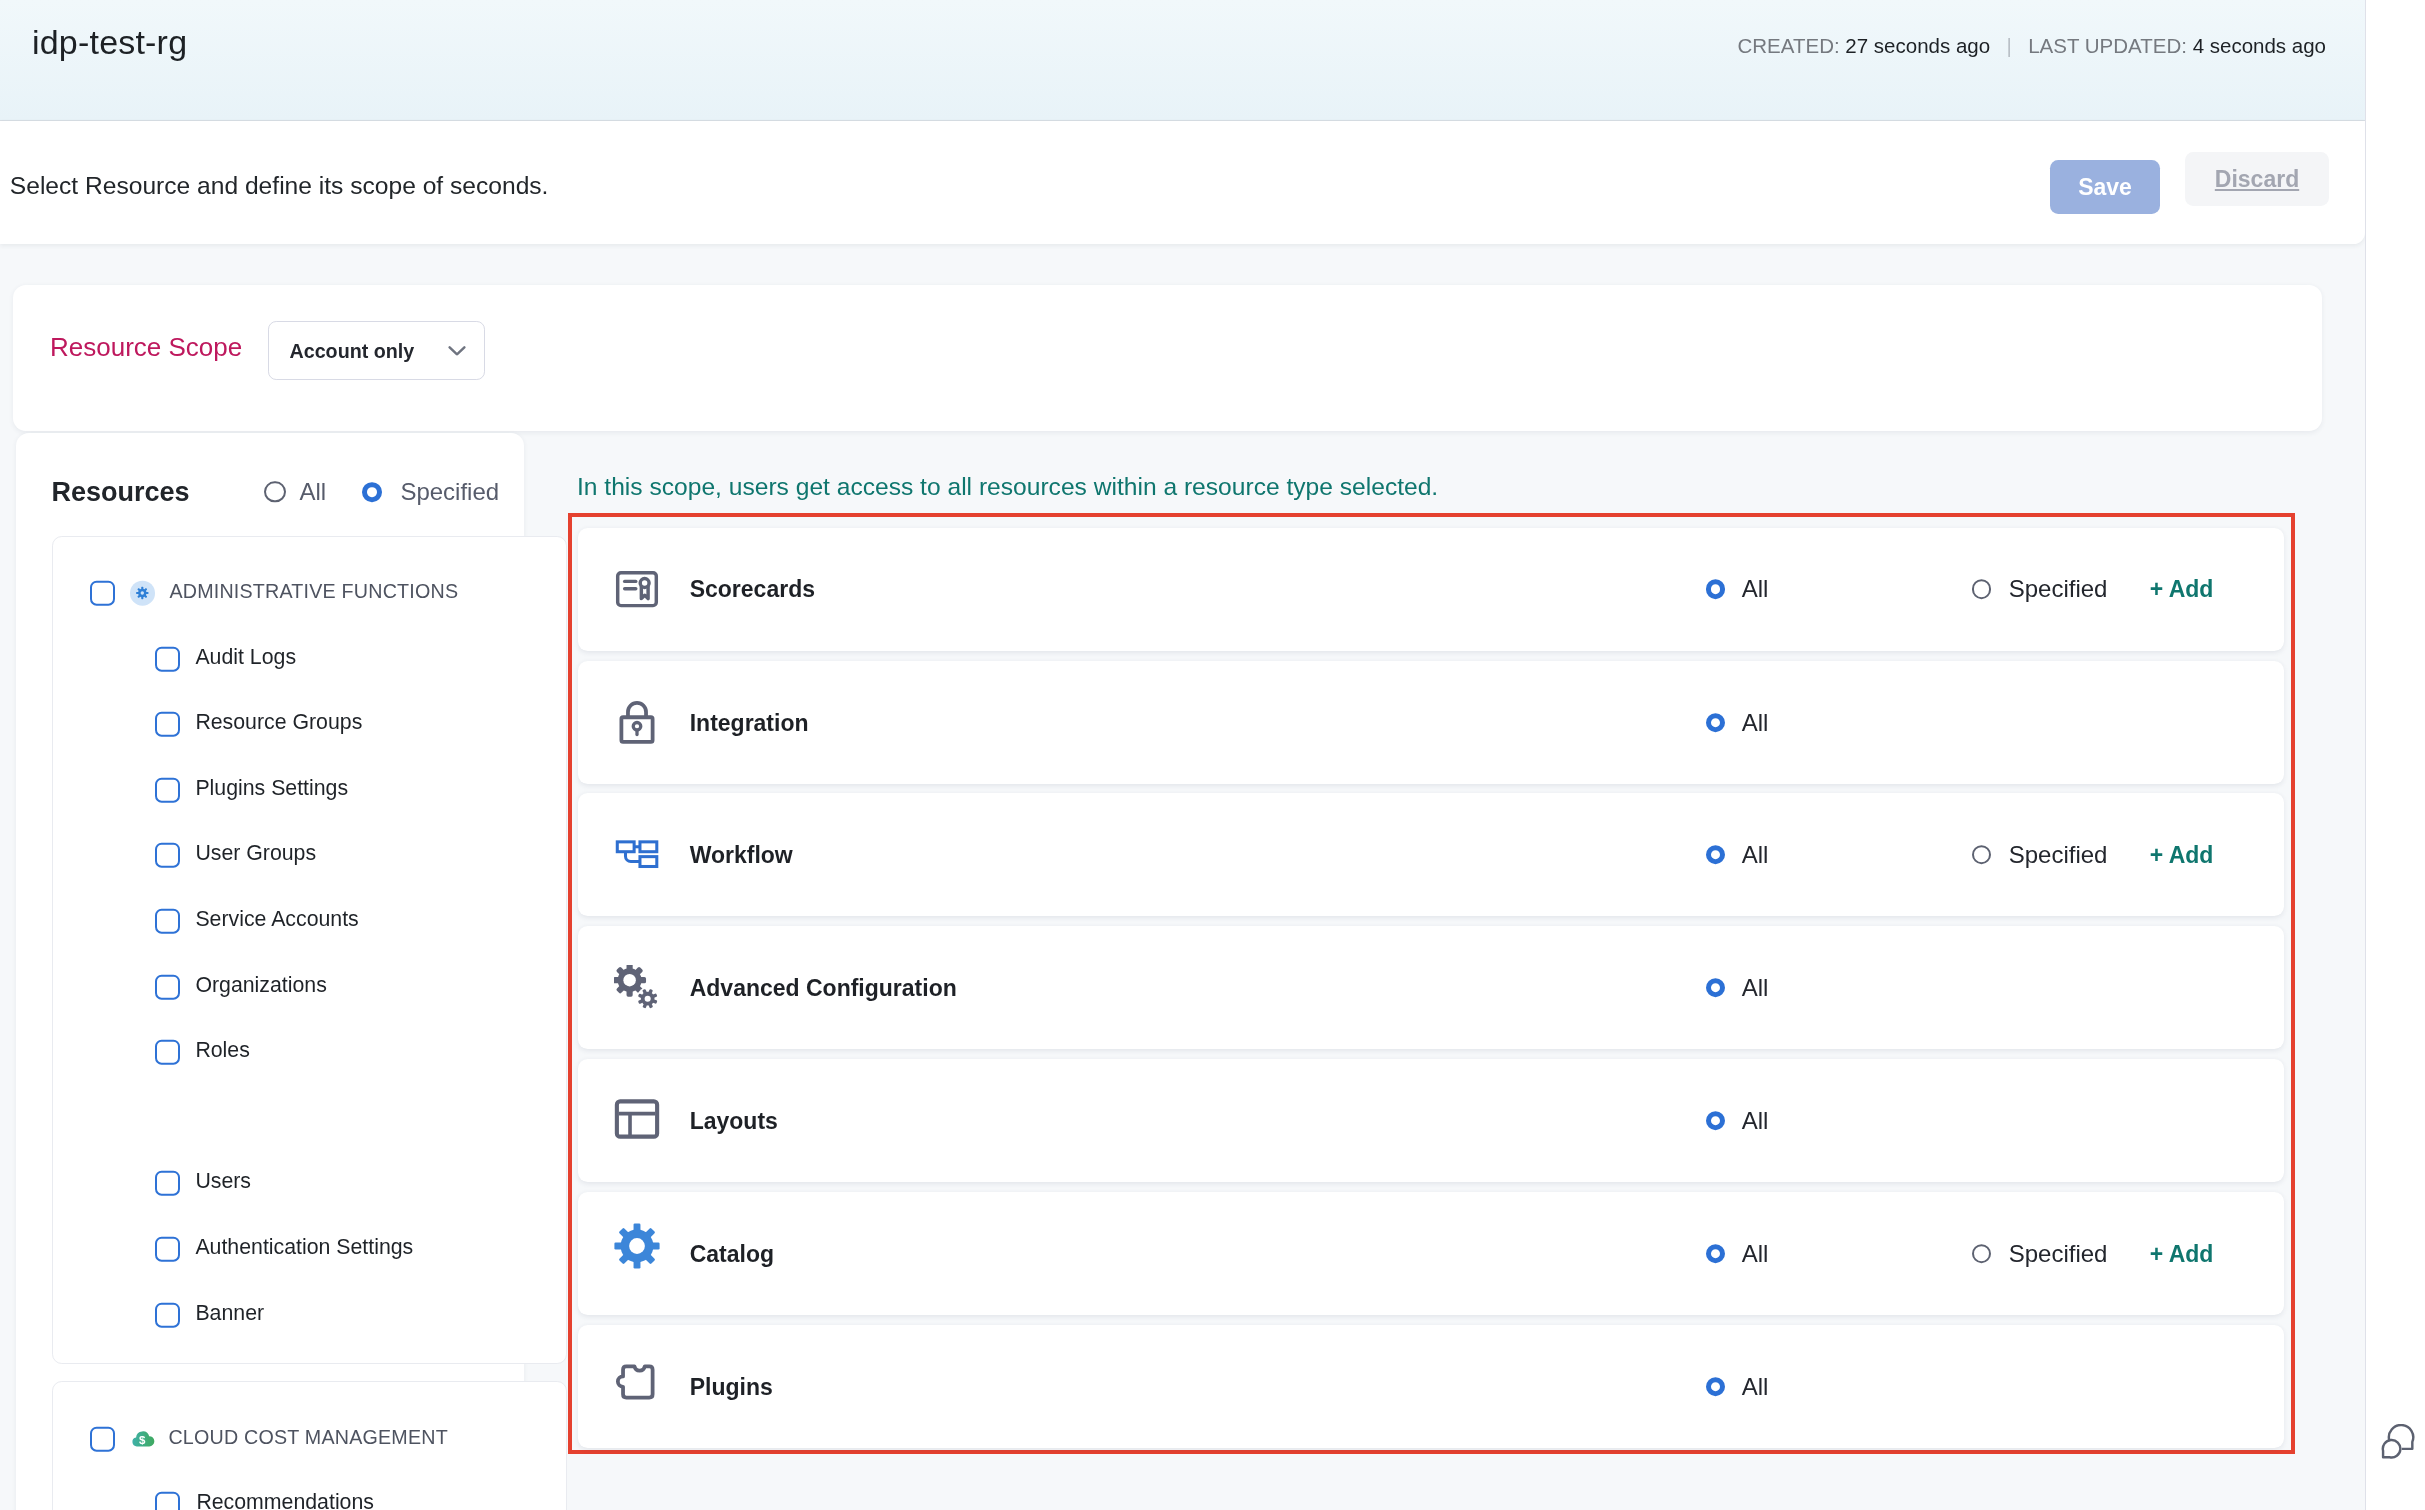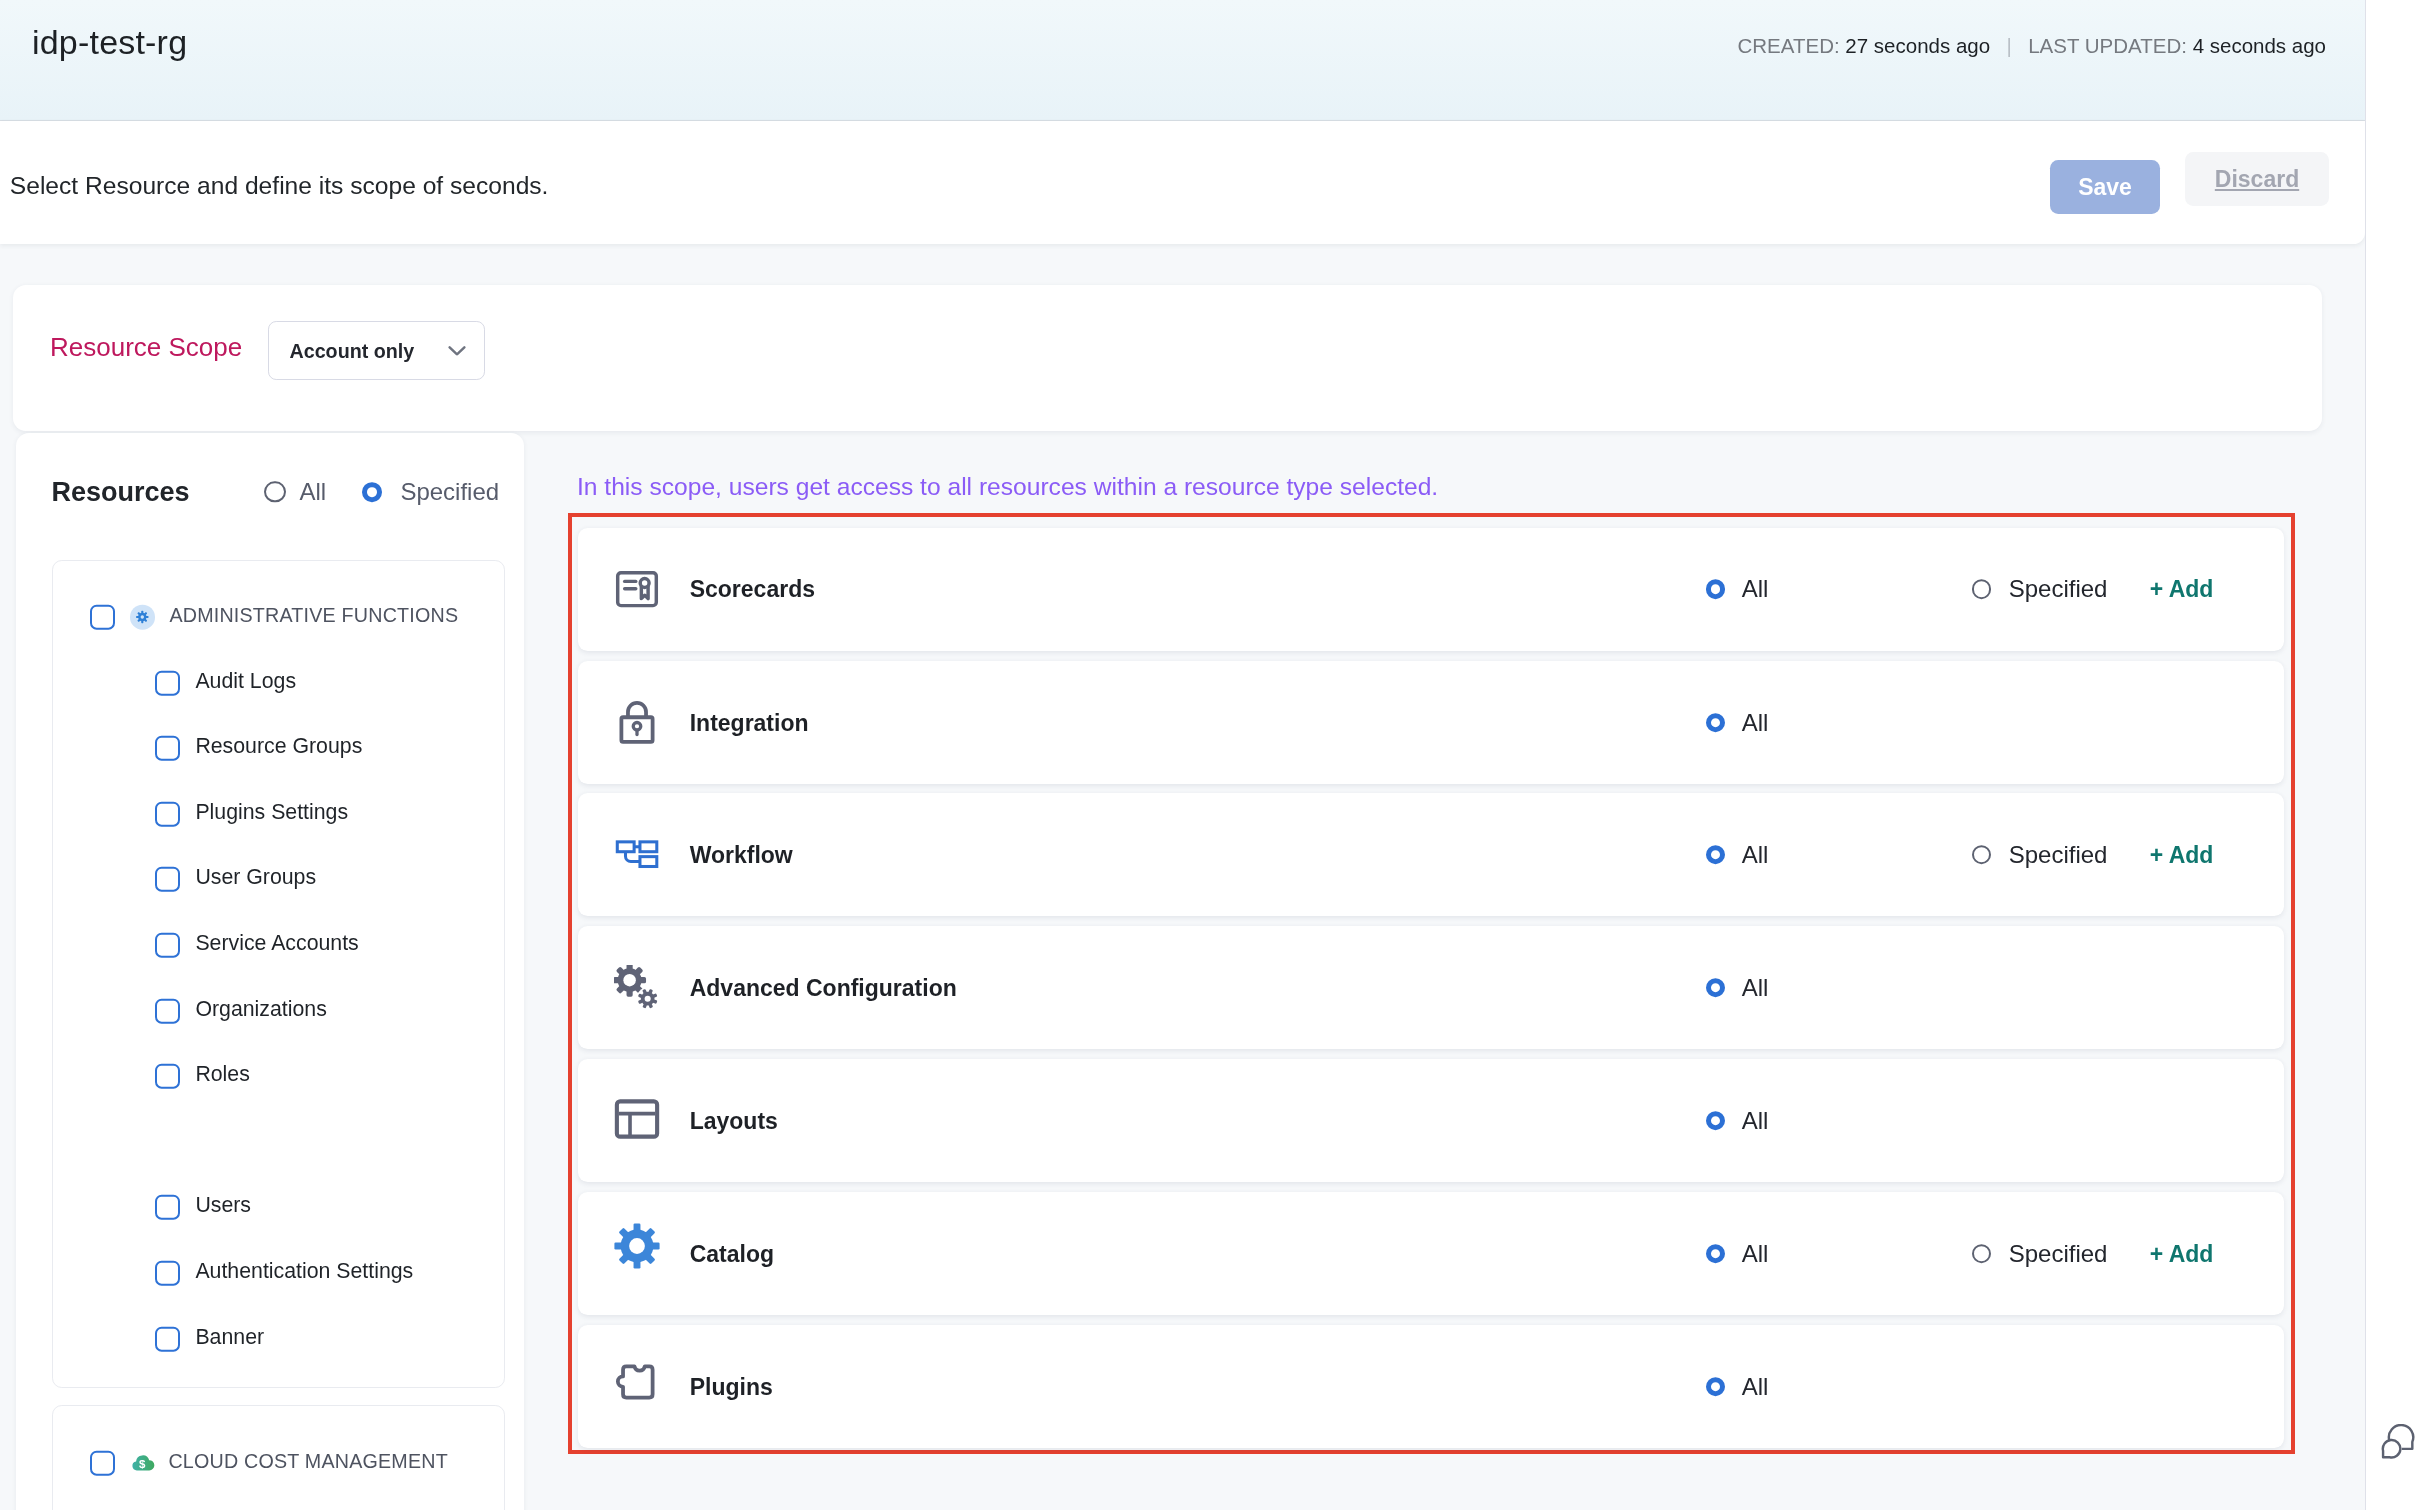--- a/index.html
+++ b/index.html
@@ -37,29 +37,29 @@
 .dropdown .dtxt { position:absolute; left:20.5px; top:50%; transform:translateY(-50%); font-size:19.7px; font-weight:700; color:#24272e; }
 .dropdown svg { position:absolute; right:18px; top:50%; transform:translateY(-50%); }
 
 
 .lpanel { position:absolute; left:16.4px; top:433px; width:508px; height:1148px; background:#fff;
   border-radius:13px; box-shadow:0 1.6px 4.9px rgba(40,60,90,0.07); }
 .lpanel .phead { position:absolute; left:0; top:0; width:508px; height:118px; }
 .lpanel .ttl { position:absolute; left:35px; top:50%; transform:translateY(-50%); font-size:27px; font-weight:700; color:#21252a; }
 .radio-u { border-radius:50%; background:#fff; border:2.5px solid #5d6271; }
 .radio-s { border-radius:50%; background:#fff; border:5.7px solid #2c70d5; }
-.lcard { position:absolute; left:36px; width:453px; background:#fff; border:1.6px solid #e9ebf0; border-radius:9.8px;margin-top:24px; }
+.lcard { position:absolute; left:36px; width:515px; background:#fff; border:1.6px solid #e9ebf0; border-radius:9.8px; }
 .cbox { position:absolute; width:24.6px; height:24.6px; border:2.5px solid #2e72d6; border-radius:6.6px; background:#fff; top:50%; transform:translateY(-50%); }
 .lrow { position:absolute; left:0; width:449px; height:66px; }
 .lrow .itxt { position:absolute; left:142px; top:calc(50% - 1.6px); transform:translateY(-50%); font-size:21.3px; color:#1f2328; }
 .sect-txt { position:absolute; left:116px; top:calc(50% - 1.6px); transform:translateY(-50%); font-size:19.7px; color:#4e5360; letter-spacing:0.2px; white-space:nowrap; }
 .chip { position:absolute; left:77px; top:50%; transform:translateY(-50%); width:24.6px; height:24.6px; border-radius:50%; background:#cfe3f8; }
 
 
-.scopenote { position:absolute; left:577px; top:473px; font-size:24.6px; color:#8b5cf6; }
+.scopenote { position:absolute; left:577px; top:473px; font-size:24.6px; color:#0f766e; }
 .redbox { position:absolute; left:568px; top:513px; width:1727px; height:941px; border:4.9px solid #e5412f; }
 .rrow { position:absolute; left:5.7px; width:1706px; height:123px; background:#fff; border-radius:9.8px;
   box-shadow:0 1.6px 4.9px rgba(40,60,90,0.09); }
 .rrow .icon { position:absolute; left:36px; top:39px; width:46px; height:46px; }
 .rrow .rlbl { position:absolute; left:112px; top:50%; transform:translateY(-50%); font-size:23px; font-weight:700; color:#1e2126; }
 .rrow .r-all { position:absolute; left:1128px; top:50%; transform:translateY(-50%); width:19.7px; height:19.7px; }
 .rrow .t-all { position:absolute; left:1164px; top:50%; transform:translateY(-50%); font-size:24px; color:#23262d; }
 .rrow .r-spec { position:absolute; left:1394px; top:50%; transform:translateY(-50%); width:19.7px; height:19.7px; }
 .rrow .t-spec { position:absolute; left:1431px; top:50%; transform:translateY(-50%); font-size:24px; color:#23262d; }
 .rrow .t-add { position:absolute; left:1572px; top:50%; transform:translateY(-50%); font-size:23px; font-weight:700; color:#0f766e; }

